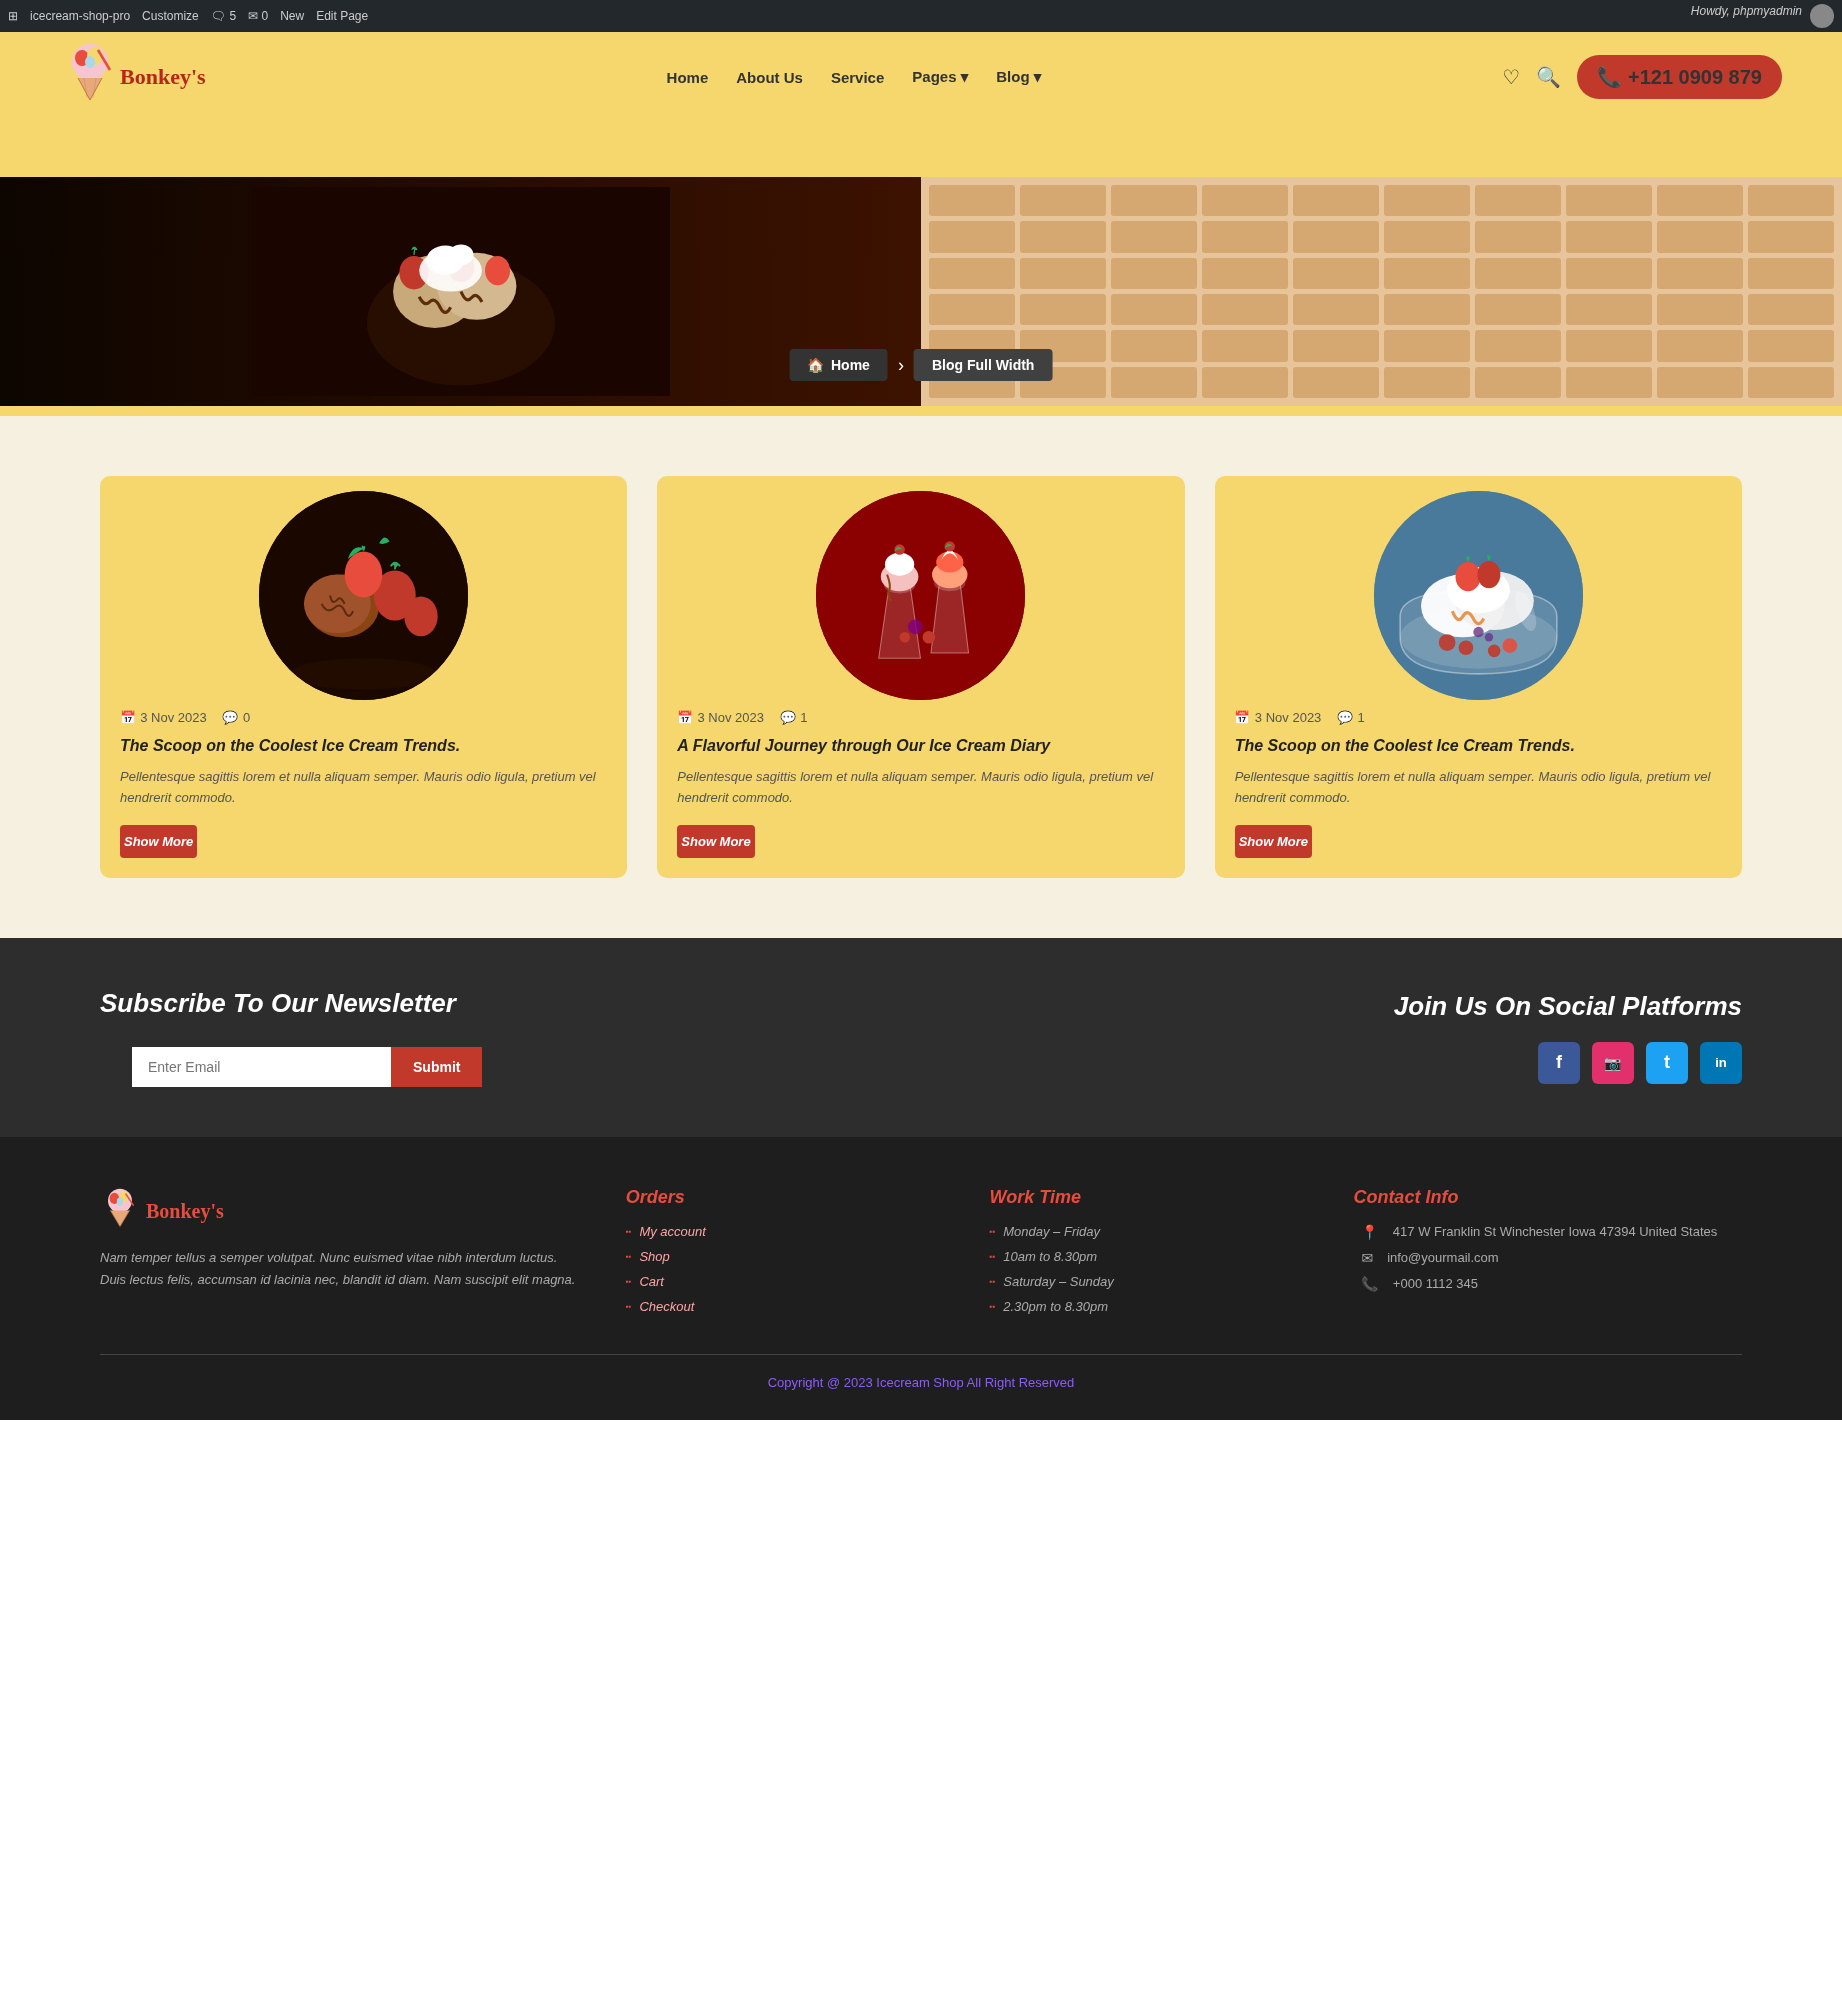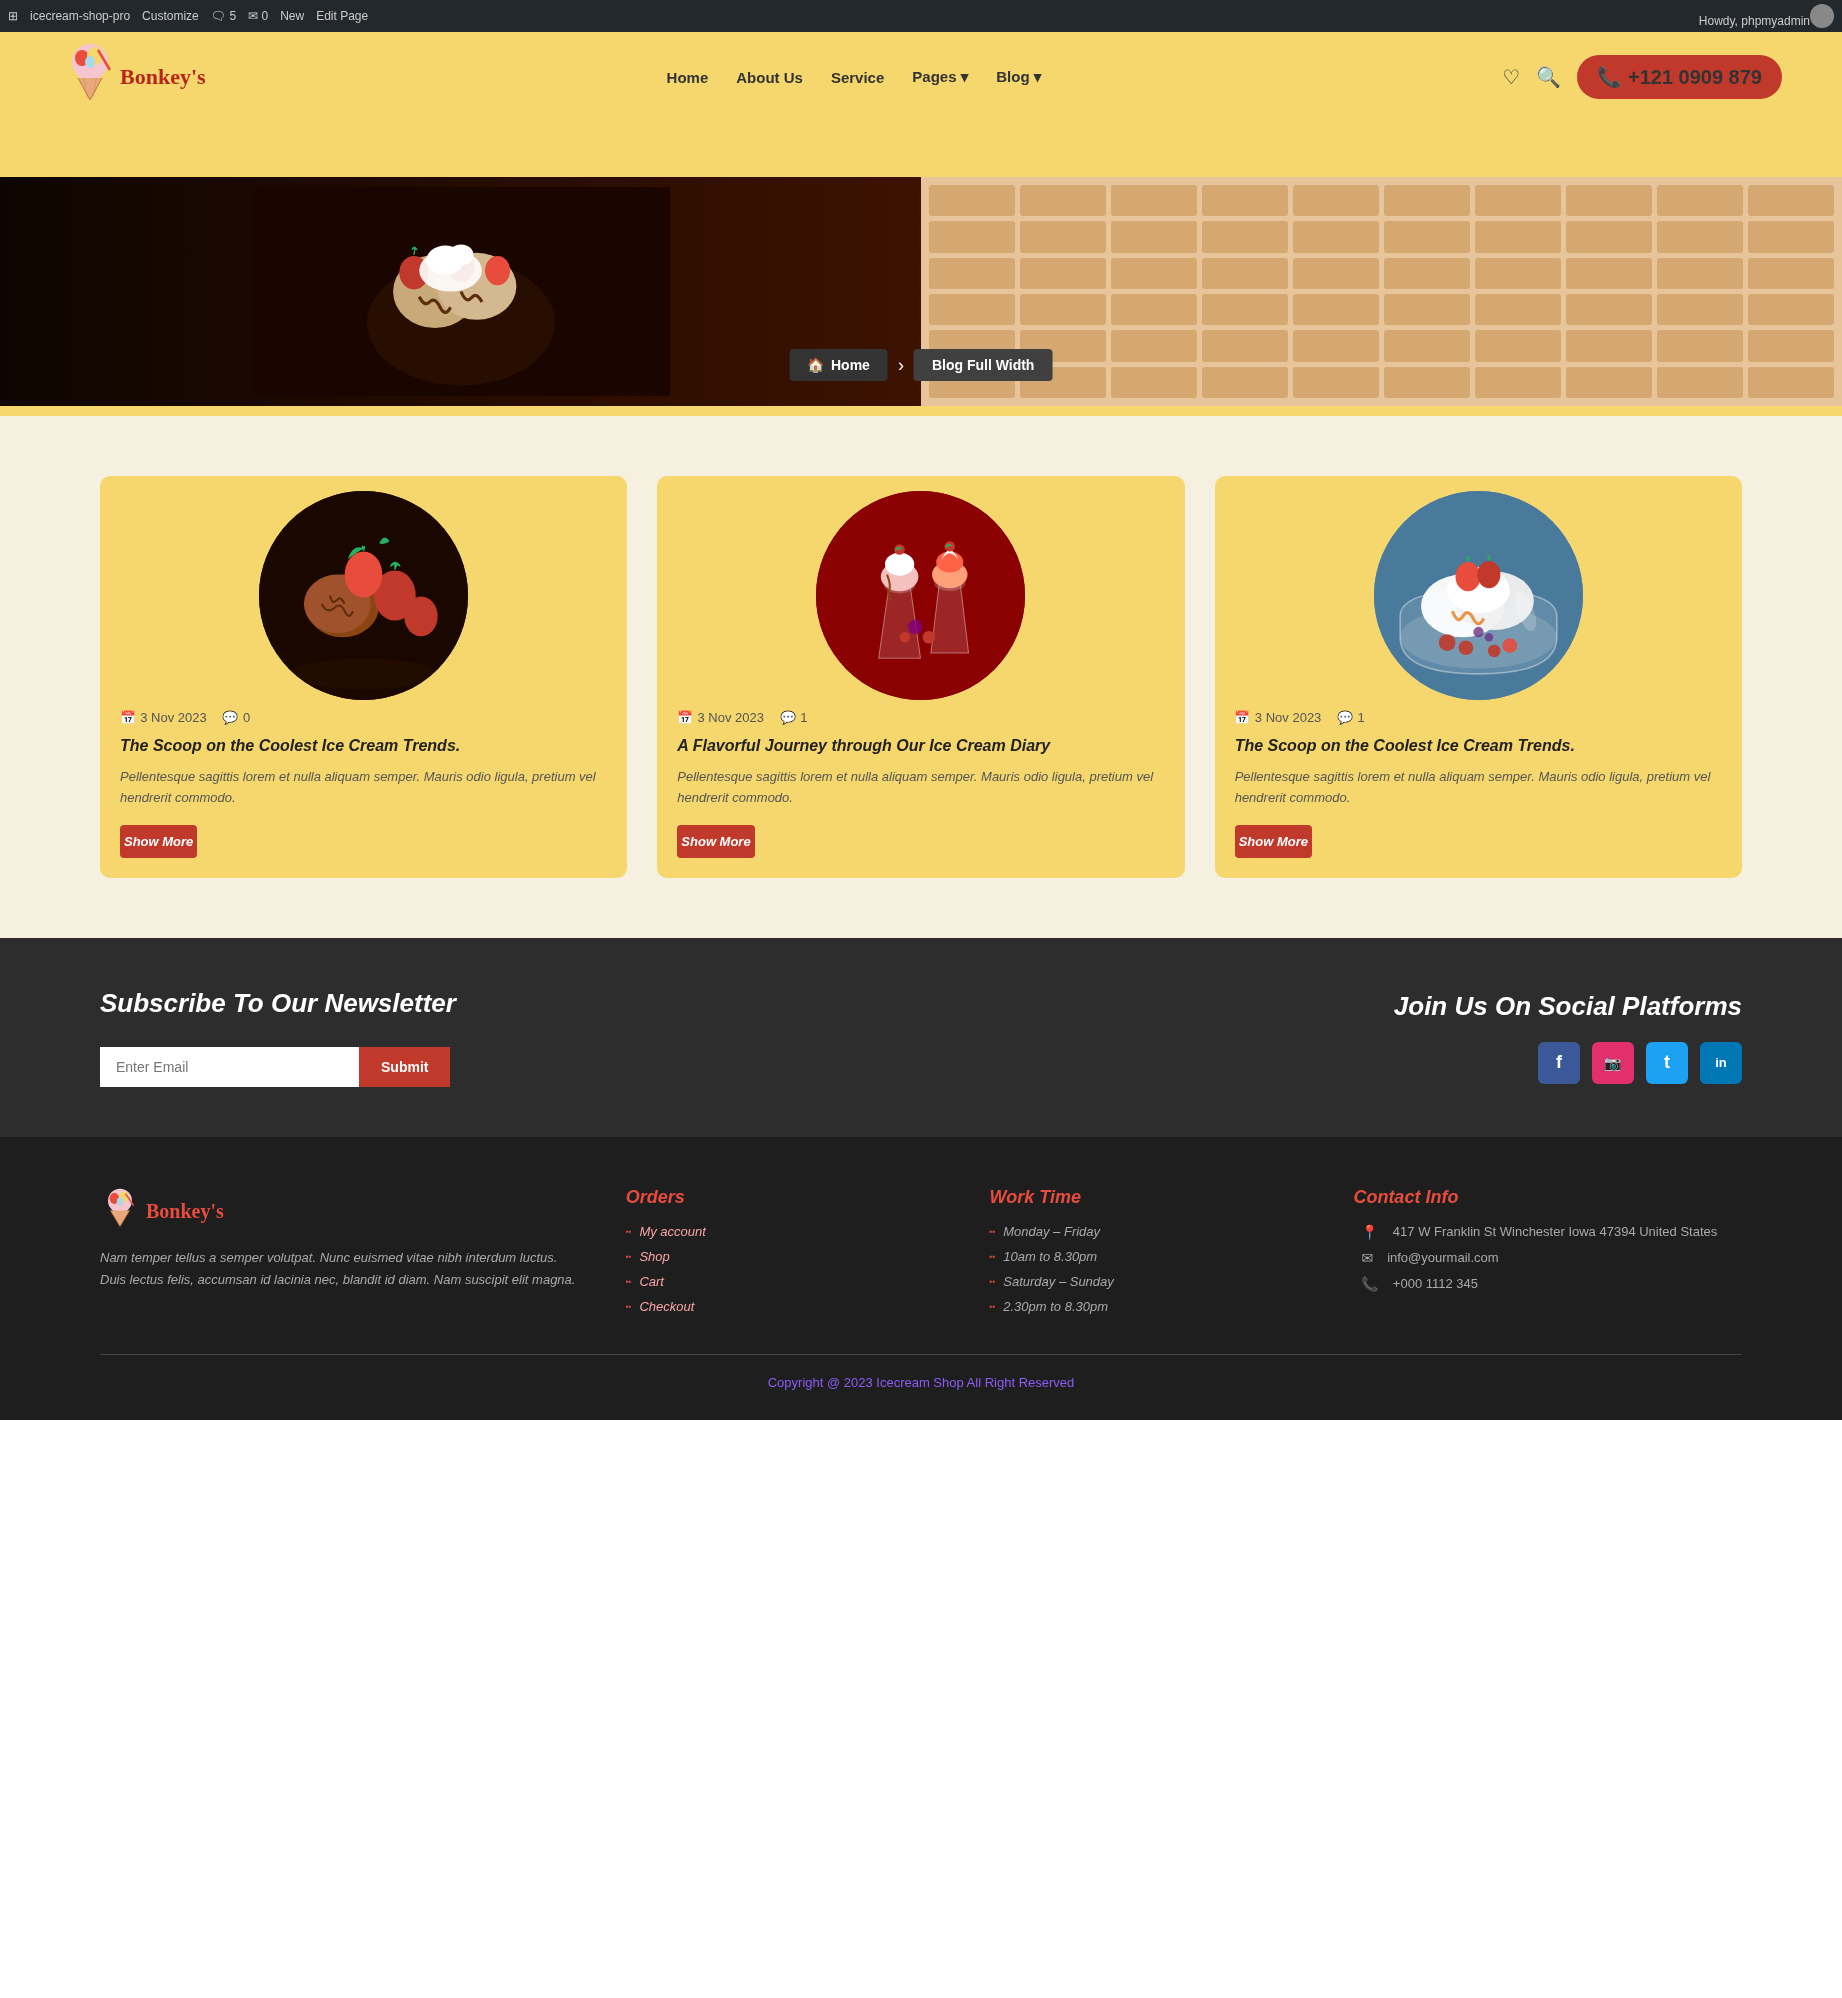--- a/index.html
+++ b/index.html
@@ -10,21 +10,21 @@
       background: #23282d;
       color: #ccc;
       font-size: 12px;
       display: flex;
       align-items: center;
       justify-content: space-between;
       padding: 0 8px;
       height: 32px;
     }
     .admin-bar-left { display: flex; align-items: center; gap: 12px; }
-    .admin-bar-right { display: flex; align-items: flex-end; gap: 0; }
+    .admin-bar-right { display: flex; align-items: flex-start; gap: 8px; font-style: italic; }
     .admin-bar span { color: #ccc; font-size: 12px; }
     .admin-bar a { color: #ccc; text-decoration: none; font-size: 12px; }
 
     
     .header {
       background: #f5d76e;
       padding: 10px 60px;
       display: flex;
       align-items: center;
       justify-content: space-between;
@@ -130,20 +130,21 @@
       margin-bottom: 28px;
     }
     .newsletter-form { display: flex; gap: 0; }
     .newsletter-input {
       padding: 12px 16px;
       border: none;
       font-size: 14px;
       width: 259px;
       outline: none;
       background: #fff;
+      margin-left: 32px;
     }
     .newsletter-submit {
       background: #c0392b;
       color: #fff;
       border: none;
       padding: 12px 22px;
       font-size: 14px;
       font-weight: bold;
       cursor: pointer;
     }

